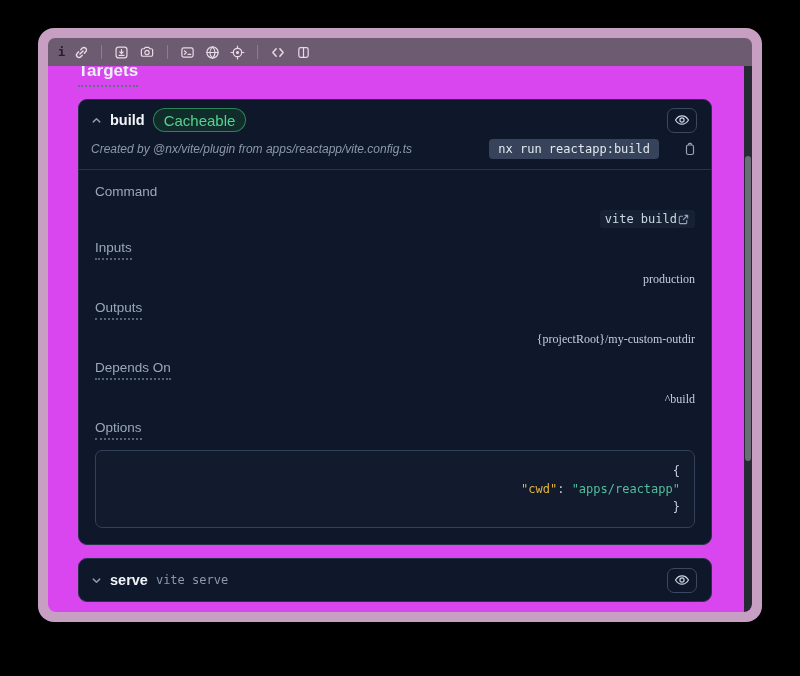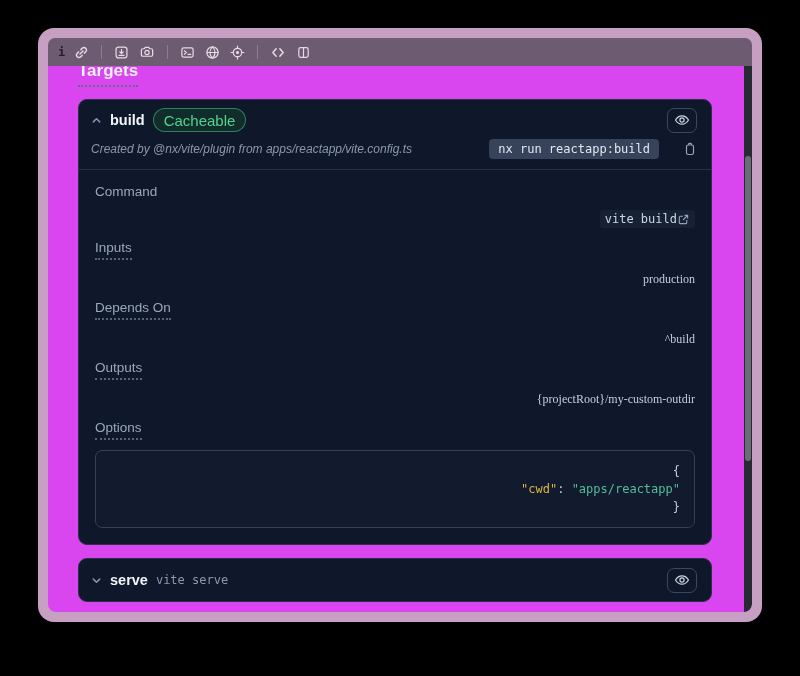--- a/index.html
+++ b/index.html
@@ -211,27 +211,27 @@
                 </span>
               </span>
             </div>
 
             <div class="section">
               <div class="sec-label dotted">Inputs</div>
               <div class="mono-item">production</div>
             </div>
 
             <div class="section">
+              <div class="sec-label dotted">Outputs</div>
+              <div class="mono-item">{projectRoot}/my-custom-outdir</div>
+            </div>
+
+            <div class="section">
               <div class="sec-label dotted">Depends On</div>
               <div class="mono-item">^build</div>
-            </div>
-
-            <div class="section">
-              <div class="sec-label dotted">Outputs</div>
-              <div class="mono-item">{projectRoot}/my-custom-outdir</div>
             </div>
 
             <div class="section" style="margin-bottom:0">
               <div class="sec-label dotted">Options</div>
               <div class="code-box">
                 <div class="code-line">{</div>
                 <div class="code-line code-indent"><span class="tok-key">"cwd"</span><span>: </span><span class="tok-str">"apps/reactapp"</span></div>
                 <div class="code-line">}</div>
               </div>
             </div>

